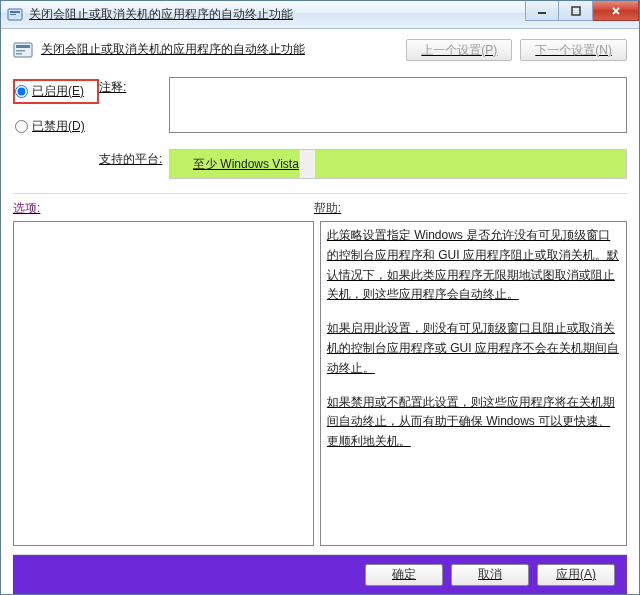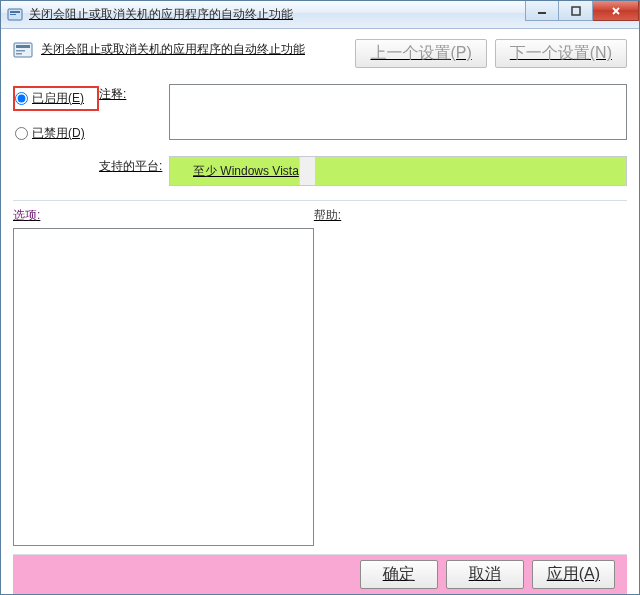--- a/index.html
+++ b/index.html
@@ -71,25 +71,25 @@
     flex-shrink: 0;
   }
   .policy-title {
     flex: 1;
     font-size: 12px;
     color: #1a1a1a;
     padding-top: 2px;
   }
   .navbtns { display: flex; gap: 8px; margin-left: 10px; }
   .btn {
-    height: 29px;
+    height: 22px;
     padding: 0 14px;
     border: 1px solid #8c8c8c;
     background: linear-gradient(to bottom, #fdfdfd, #e9e9e9);
-    font-size: 16px;
+    font-size: 12px;
     color: #333;
     border-radius: 2px;
     display: inline-flex;
     align-items: center;
     cursor: default;
   }
   .btn.disabled { color: #9a9a9a; border-color: #bdbdbd; }
   .config-row {
     display: flex;
     align-items: flex-start;
@@ -183,21 +183,21 @@
   .pane.right p { margin-bottom: 14px; }
   .footer {
     height: 40px;
     border-top: 1px solid #d8dde3;
     margin-top: 8px;
     display: flex;
     justify-content: flex-end;
     align-items: center;
     gap: 8px;
     padding: 0 12px;
-    background: #f9a8d4;
+    background: #6d28d9;
   }
   .footer .btn { min-width: 78px; justify-content: center; }
 </style>
 </head>
 <body>
 
 <div class="window">
 
   <div class="titlebar">
     <span class="ticon">
@@ -278,20 +278,25 @@
 
     <div class="divider"></div>
 
     <div class="mid-row">
       <div class="left-lbl">选项:</div>
       <div class="right-lbl">帮助:</div>
     </div>
 
     <div class="panes">
       <div class="pane left"></div>
+      <div class="pane right">
+        <p>此策略设置指定 Windows 是否允许没有可见顶级窗口的控制台应用程序和 GUI 应用程序阻止或取消关机。默认情况下，如果此类应用程序无限期地试图取消或阻止关机，则这些应用程序会自动终止。</p>
+        <p>如果启用此设置，则没有可见顶级窗口且阻止或取消关机的控制台应用程序或 GUI 应用程序不会在关机期间自动终止。</p>
+        <p>如果禁用或不配置此设置，则这些应用程序将在关机期间自动终止，从而有助于确保 Windows 可以更快速、更顺利地关机。</p>
+      </div>
     </div>
 
     <div class="footer">
       <div class="btn">
           <span>确定</span>
         </div>
       <div class="btn">
           <span>取消</span>
         </div>
       <div class="btn">

